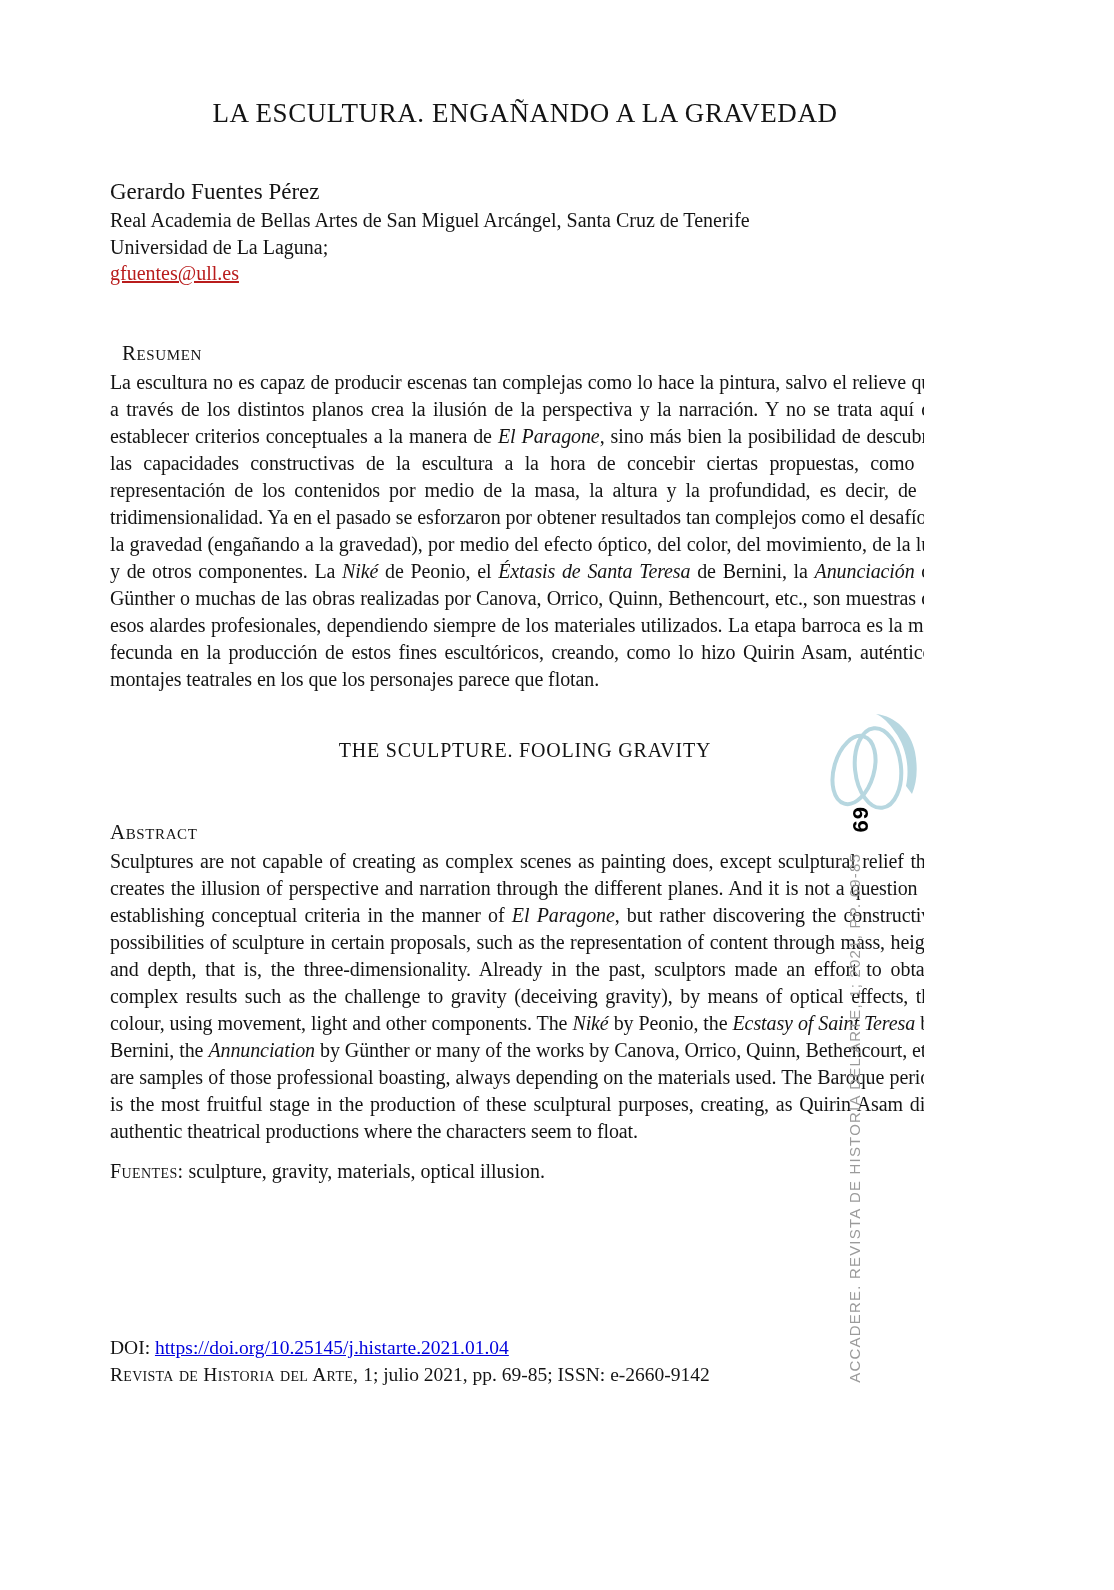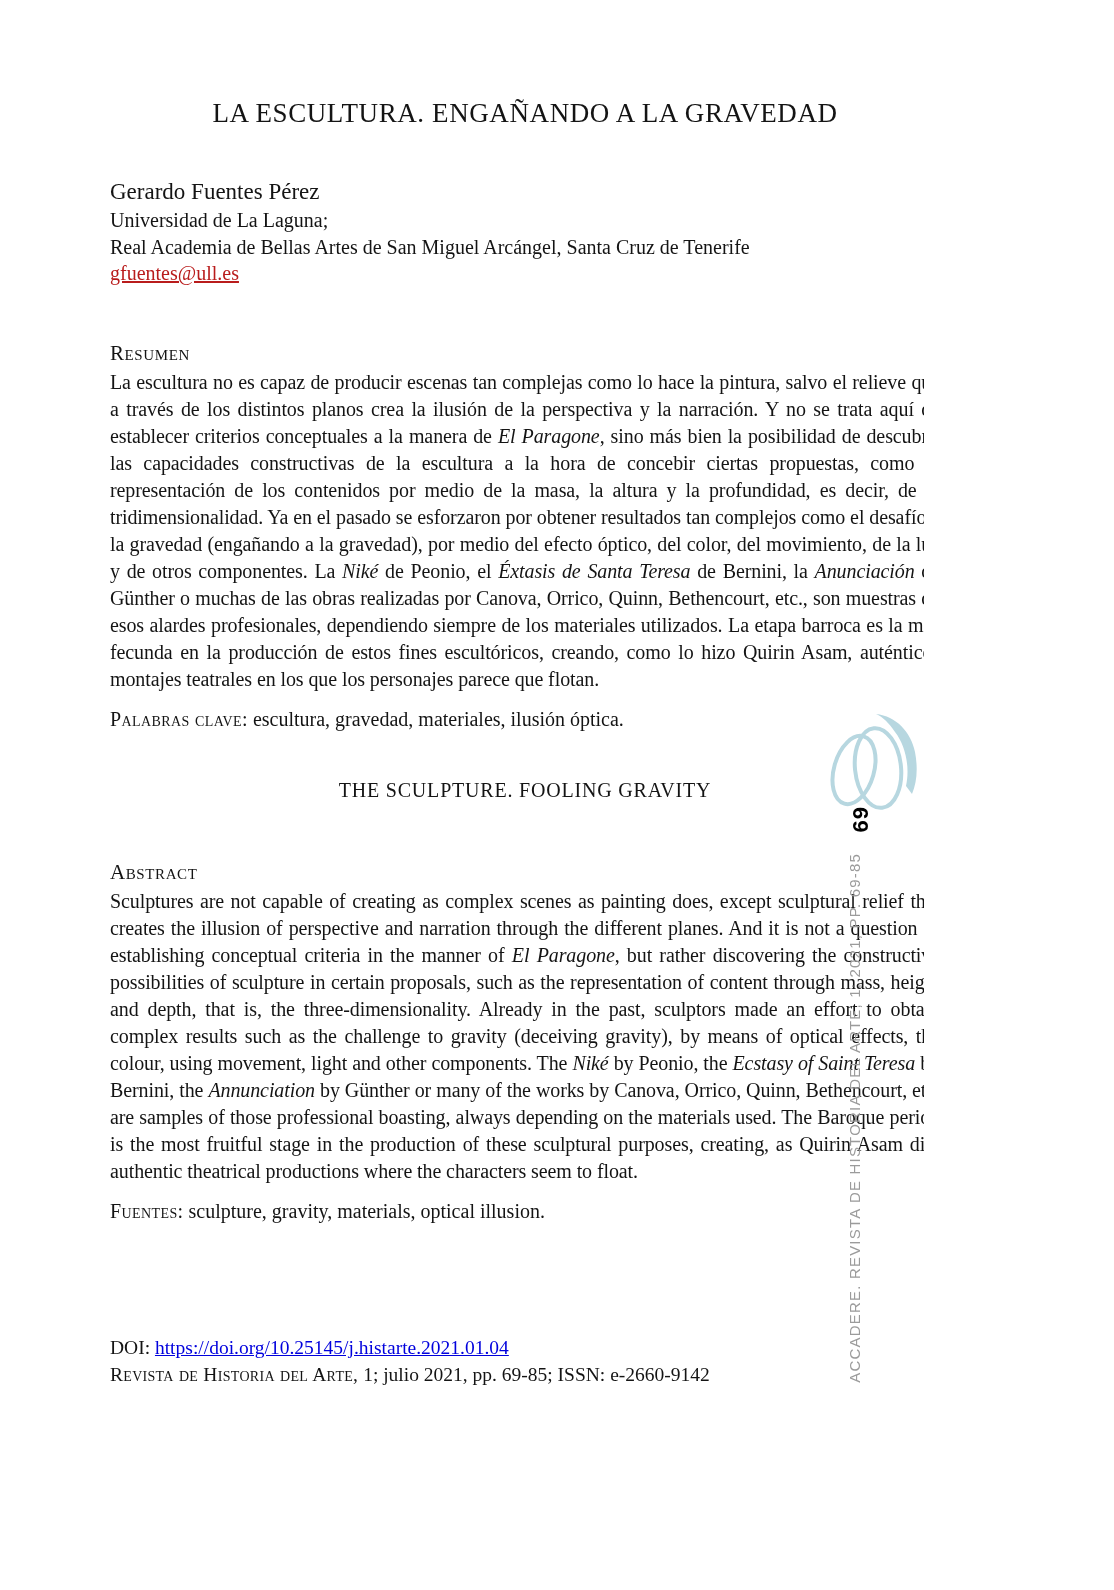--- a/index.html
+++ b/index.html
@@ -36,21 +36,21 @@
     text-decoration: underline;
     cursor: pointer;
   }
   .section-heading {
     font-size: 21px;
     font-weight: normal;
     font-variant: small-caps;
     letter-spacing: 0.6px;
     margin: 0;
   }
-  .heading-resumen { margin-top: 56px; }
+  .heading-resumen { margin-top: 56px; margin-left: 12px; }
   .heading-abstract { margin-top: 58px; }
   .body-text {
     margin: 3px 0 0 0;
     font-size: 20px;
     line-height: 27px;
     text-align: justify;
     letter-spacing: -0.1px;
   }
   .body-text .italic { font-style: italic; }
   .keywords-line {
@@ -115,30 +115,29 @@
 <body>
 
 <div class="page">
 
   <div class="content">
 
     <h1 class="title">LA ESCULTURA. ENGAÑANDO A LA GRAVEDAD</h1>
 
     <div class="author-block">
       <div class="author-name">Gerardo Fuentes Pérez</div>
+      <div class="affil">Real Academia de Bellas Artes de San Miguel Arcángel, Santa Cruz de Tenerife</div>
       <div class="affil">Universidad de La Laguna;</div>
-      <div class="affil">Real Academia de Bellas Artes de San Miguel Arcángel, Santa Cruz de Tenerife</div>
       <div><a class="email-link">gfuentes@ull.es</a></div>
     </div>
 
     <h2 class="section-heading heading-resumen">Resumen</h2>
 
     <p class="body-text"><span>La escultura no es capaz de producir escenas tan complejas como lo hace la pintura, salvo el relieve que a través de los distintos planos crea la ilusión de la perspectiva y la narración. Y no se trata aquí de establecer criterios conceptuales a la manera de </span><span class="italic">El Paragone</span><span>, sino más bien la posibilidad de descubrir las capacidades constructivas de la escultura a la hora de concebir ciertas propuestas, como la representación de los contenidos por medio de la masa, la altura y la profundidad, es decir, de la tridimensionalidad. Ya en el pasado se esforzaron por obtener resultados tan complejos como el desafío a la gravedad (engañando a la gravedad), por medio del efecto óptico, del color, del movimiento, de la luz y de otros componentes. La </span><span class="italic">Niké</span><span> de Peonio, el </span><span class="italic">Éxtasis de Santa Teresa</span><span> de Bernini, la </span><span class="italic">Anunciación</span><span> de Günther o muchas de las obras realizadas por Canova, Orrico, Quinn, Bethencourt, etc., son muestras de esos alardes profesionales, dependiendo siempre de los materiales utilizados. La etapa barroca es la más fecunda en la producción de estos fines escultóricos, creando, como lo hizo Quirin Asam, auténticos montajes teatrales en los que los personajes parece que flotan.</span></p>
 
-    <p class="keywords-line"><span class="kw-label">Palabras clave:</span><span> escultura, gravedad, materiales, ilusión óptica.</span></p>
 
     <h3 class="en-title">THE SCULPTURE. FOOLING GRAVITY</h3>
 
     <h2 class="section-heading heading-abstract">Abstract</h2>
 
     <p class="body-text"><span>Sculptures are not capable of creating as complex scenes as painting does, except sculptural relief that creates the illusion of perspective and narration through the different planes. And it is not a question of establishing conceptual criteria in the manner of </span><span class="italic">El Paragone</span><span>, but rather discovering the constructive possibilities of sculpture in certain proposals, such as the representation of content through mass, height and depth, that is, the three-dimensionality. Already in the past, sculptors made an effort to obtain complex results such as the challenge to gravity (deceiving gravity), by means of optical effects, the colour, using movement, light and other components. The </span><span class="italic">Niké</span><span> by Peonio, the </span><span class="italic">Ecstasy of Saint Teresa</span><span> by Bernini, the </span><span class="italic">Annunciation</span><span> by Günther or many of the works by Canova, Orrico, Quinn, Bethencourt, etc. are samples of those professional boasting, always depending on the materials used. The Baroque period is the most fruitful stage in the production of these sculptural purposes, creating, as Quirin Asam did, authentic theatrical productions where the characters seem to float.</span></p>
 
     <p class="keywords-line"><span class="kw-label">Fuentes:</span><span> sculpture, gravity, materials, optical illusion.</span></p>
 
   </div>

